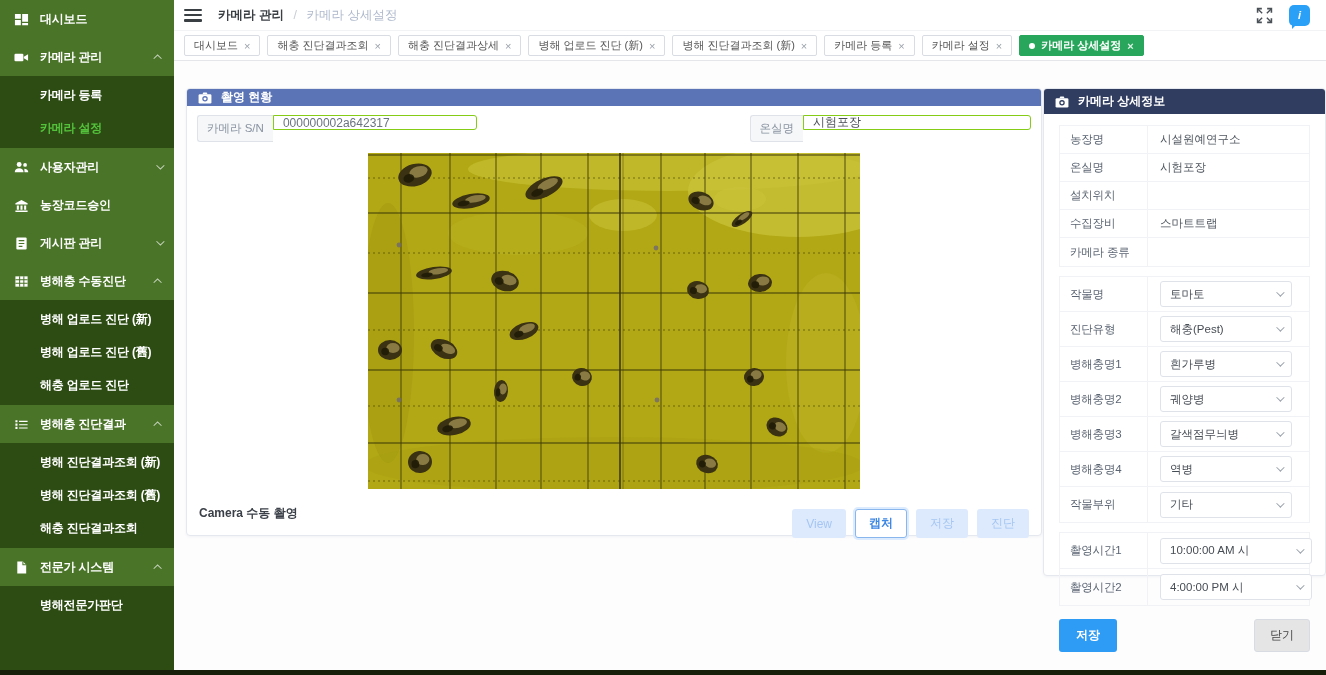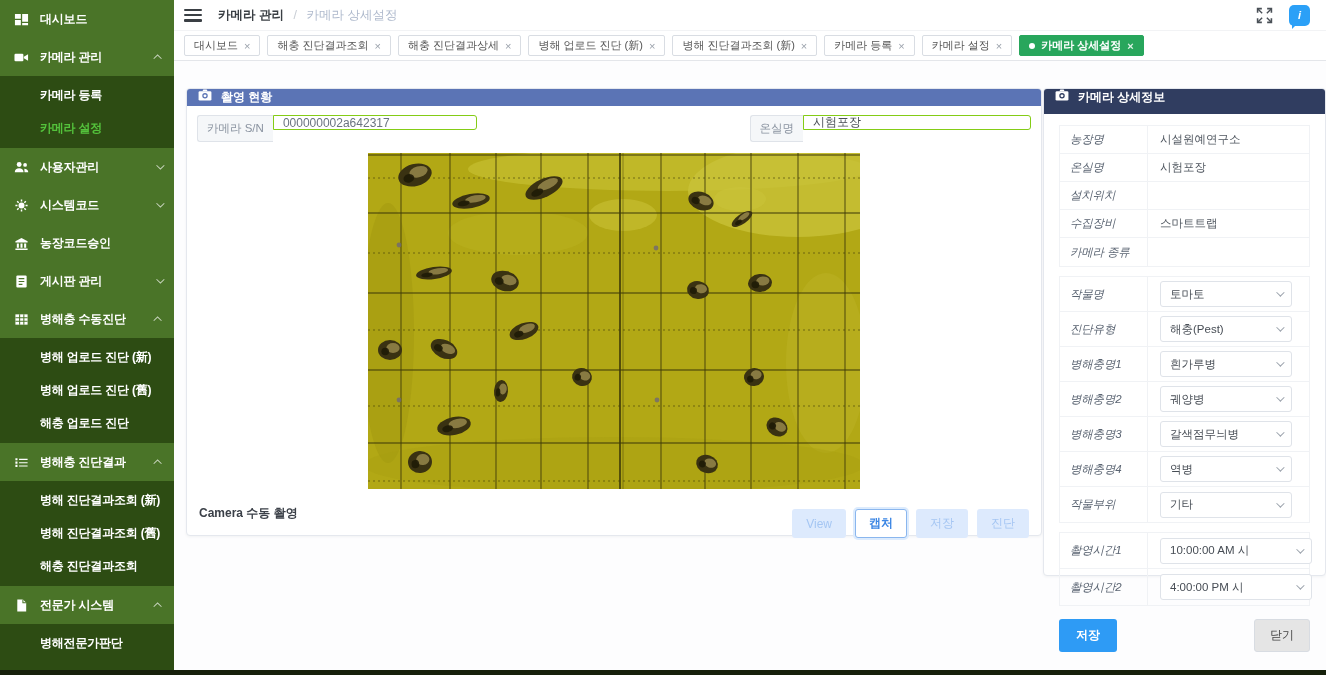--- a/index.html
+++ b/index.html
@@ -49,21 +49,21 @@
          font-size:11px; cursor:pointer; white-space:nowrap; }
   .tab .dot { width:6px; height:6px; border-radius:50%; background:#fff; }
   .tab .x { color:#9aa1ab; font-size:11px; }
   .tab.active { background:var(--tab-green); border-color:var(--tab-green); color:#fff; font-weight:700; }
   .tab.active .x { color:rgba(255,255,255,.85); }
 
   
   .content { position:absolute; left:174px; top:62px; right:0; bottom:0; background:#fdfdfe; }
   .panel { position:absolute; background:#fff; border:1px solid #e5e8ee; border-radius:4px;
            box-shadow:0 1px 3px rgba(20,30,60,.05); }
-  .panel-head { height:25px; display:flex; align-items:flex-start; gap:9px; padding:0 11px;
+  .panel-head { height:25px; display:flex; align-items:center; gap:9px; padding:0 11px;
                 color:#fff; font-size:12px; font-weight:700; border-radius:3px 3px 0 0; }
   .panel-head svg { width:14px; height:12px; }
 
   .main-panel { left:12px; top:26px; width:856px; height:448px; display:flex; flex-direction:column; }
   .main-panel .panel-head { background:var(--header-blue); }
   .io-row { display:flex; justify-content:space-between; padding:9px 10px 0 10px; }
   .io-group { display:flex; }
   .io-label { background:#f5f7f9; border:1px solid #dfe3e9; border-right:none; border-radius:3px 0 0 3px;
               color:#8a93a0; font-size:11.5px; padding:0 9px; display:flex; align-items:center; height:27px; white-space:nowrap; }
   .io-input { border:1px solid #84cc16; border-radius:0 3px 3px 0; height:15px; font-size:12px;
@@ -82,21 +82,21 @@
   .detail-panel { left:869px; top:26px; width:283px; height:488px; }
   .detail-panel .panel-head { background:var(--header-navy); }
   .detail-body { padding:11px 15px 0 15px; }
   .tbl { border:1px solid #f0f2f5; margin-bottom:9px; }
   .drow { display:flex; border-bottom:1px solid #f0f2f5; align-items:stretch; }
   .drow:last-child { border-bottom:none; }
   .tbl-info .drow { height:28px; }
   .tbl-select .drow { height:35px; }
   .tbl-time .drow { height:36px; }
   .dlabel { width:88px; flex:0 0 88px; padding-left:10px; color:#5a6472; font-size:11.5px;
-            border-right:1px solid #f0f2f5; display:flex; align-items:center; letter-spacing:-0.2px;font-style:italic; }
+            border-right:1px solid #f0f2f5; display:flex; align-items:center; letter-spacing:-0.2px; }
   .dvalue { flex:1; padding-left:12px; color:#4f565f; font-size:11.5px; display:flex; align-items:center; }
   .sel { width:132px; height:26px; border:1px solid #dfe3e9; border-radius:3px; padding:0 9px;
          display:flex; justify-content:space-between; align-items:center; color:#474d55;
          font-size:11.5px; background:#fff; cursor:pointer; }
   .tbl-time .sel { width:152px; }
   .chev-d { width:6px; height:6px; border-right:1.4px solid #9aa1ab; border-bottom:1.4px solid #9aa1ab;
             transform:rotate(45deg) translateY(-2px); }
   .detail-actions { display:flex; justify-content:space-between; margin-top:13px; }
   .btn-save { background:var(--save-blue); color:#fff; border:none; border-radius:3px;
               padding:7px 17px; font-size:12px; font-weight:700; cursor:pointer; font-family:inherit; }
@@ -137,30 +137,20 @@
       <div class="side-item">
         <span class="side-ico">
           <svg viewBox="0 0 16 16">
             <circle cx="5.5" cy="4.8" r="2.6"></circle>
             <path d="M.8 13c0-2.6 2.1-4.2 4.7-4.2S10.2 10.4 10.2 13z"></path>
             <circle cx="11.8" cy="5.3" r="2"></circle>
             <path d="M11 9.4c2.4 0 4.2 1.4 4.2 3.6h-4z"></path>
           </svg>
         </span>
         <span class="side-label">사용자관리</span>
-        <span class="side-chev down"></span>
-      </div>
-      <div class="side-item">
-        <span class="side-ico">
-          <svg viewBox="0 0 16 16" fill="none" stroke="#fff" stroke-width="1.6">
-            <circle cx="8" cy="8" r="2.4"></circle>
-            <path d="M8 1.5v2.2M8 12.3v2.2M1.5 8h2.2M12.3 8h2.2M3.4 3.4l1.6 1.6M11 11l1.6 1.6M12.6 3.4L11 5M5 11l-1.6 1.6"></path>
-          </svg>
-        </span>
-        <span class="side-label">시스템코드</span>
         <span class="side-chev down"></span>
       </div>
       <div class="side-item">
         <span class="side-ico">
           <svg viewBox="0 0 16 16">
             <path d="M1.5 5.5L8 2l6.5 3.5V7h-13zM3 8h2.2v4.5H3zM6.9 8h2.2v4.5H6.9zM10.8 8H13v4.5h-2.2zM1.5 13.2h13V15h-13z"></path>
           </svg>
         </span>
         <span class="side-label">농장코드승인</span>
       </div>

